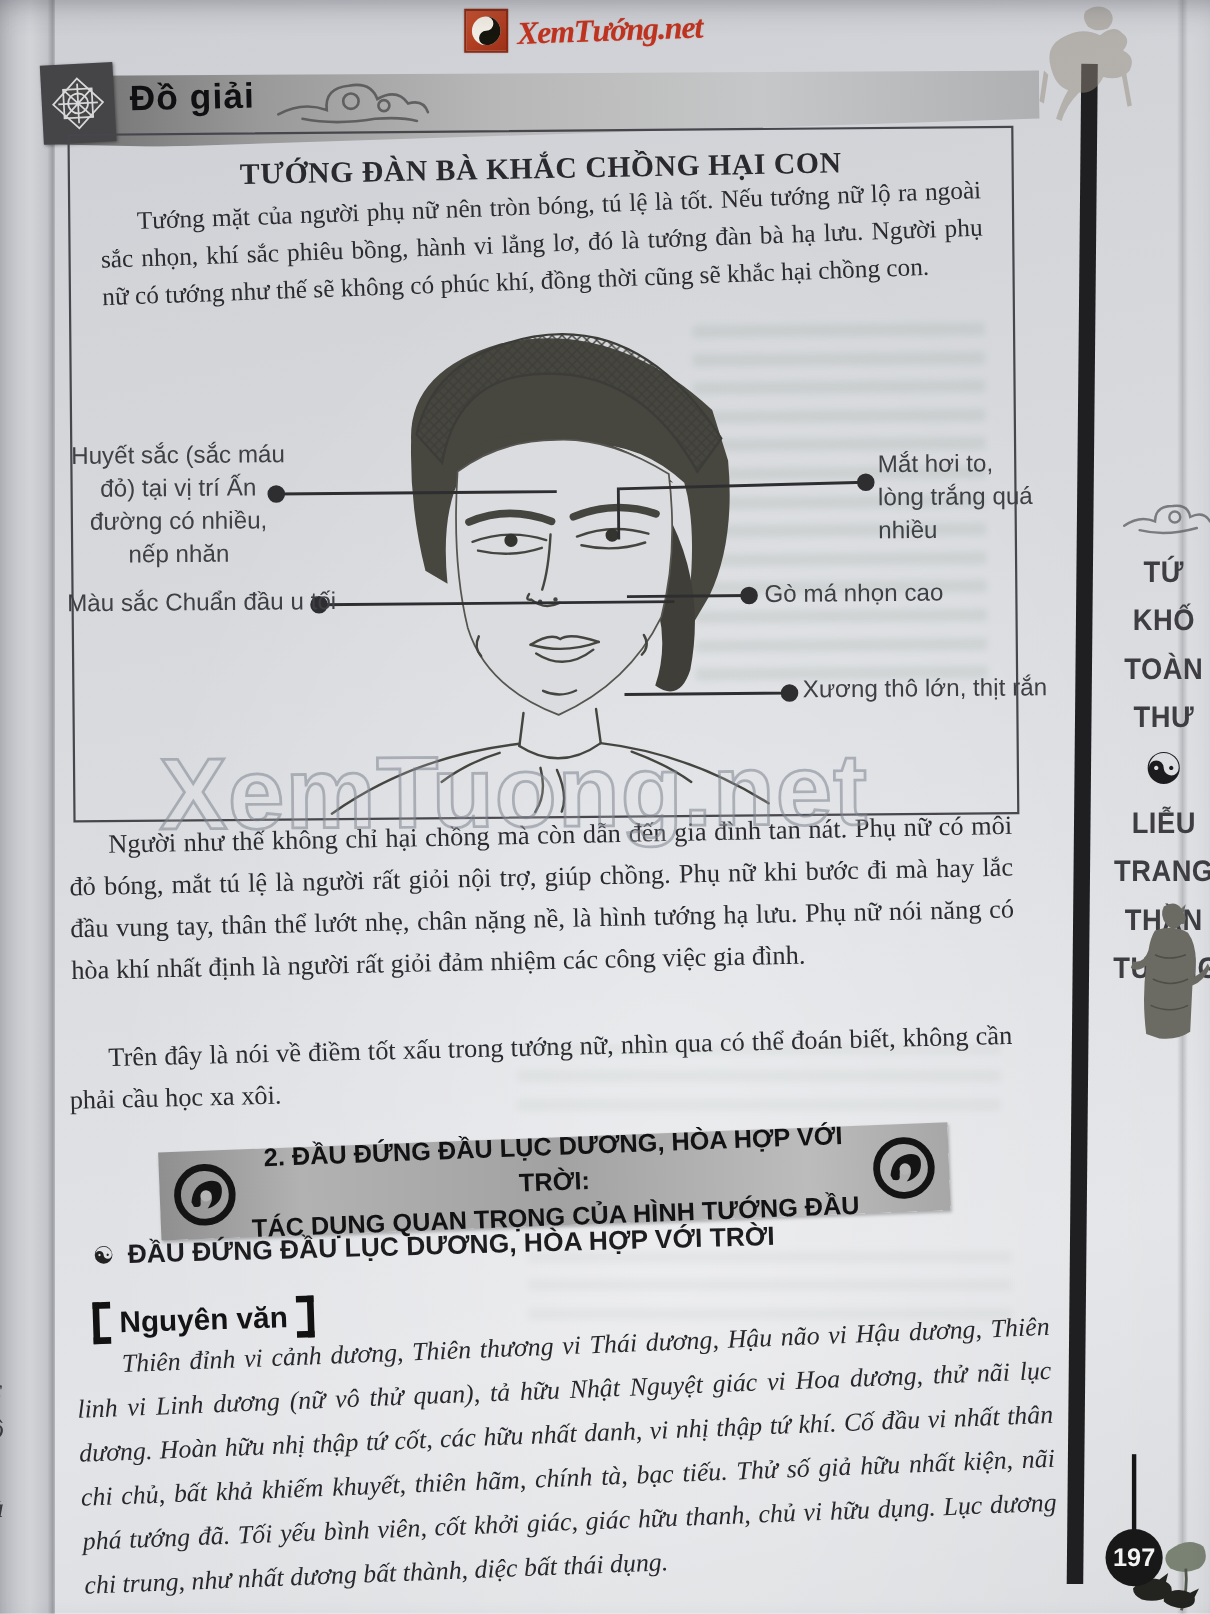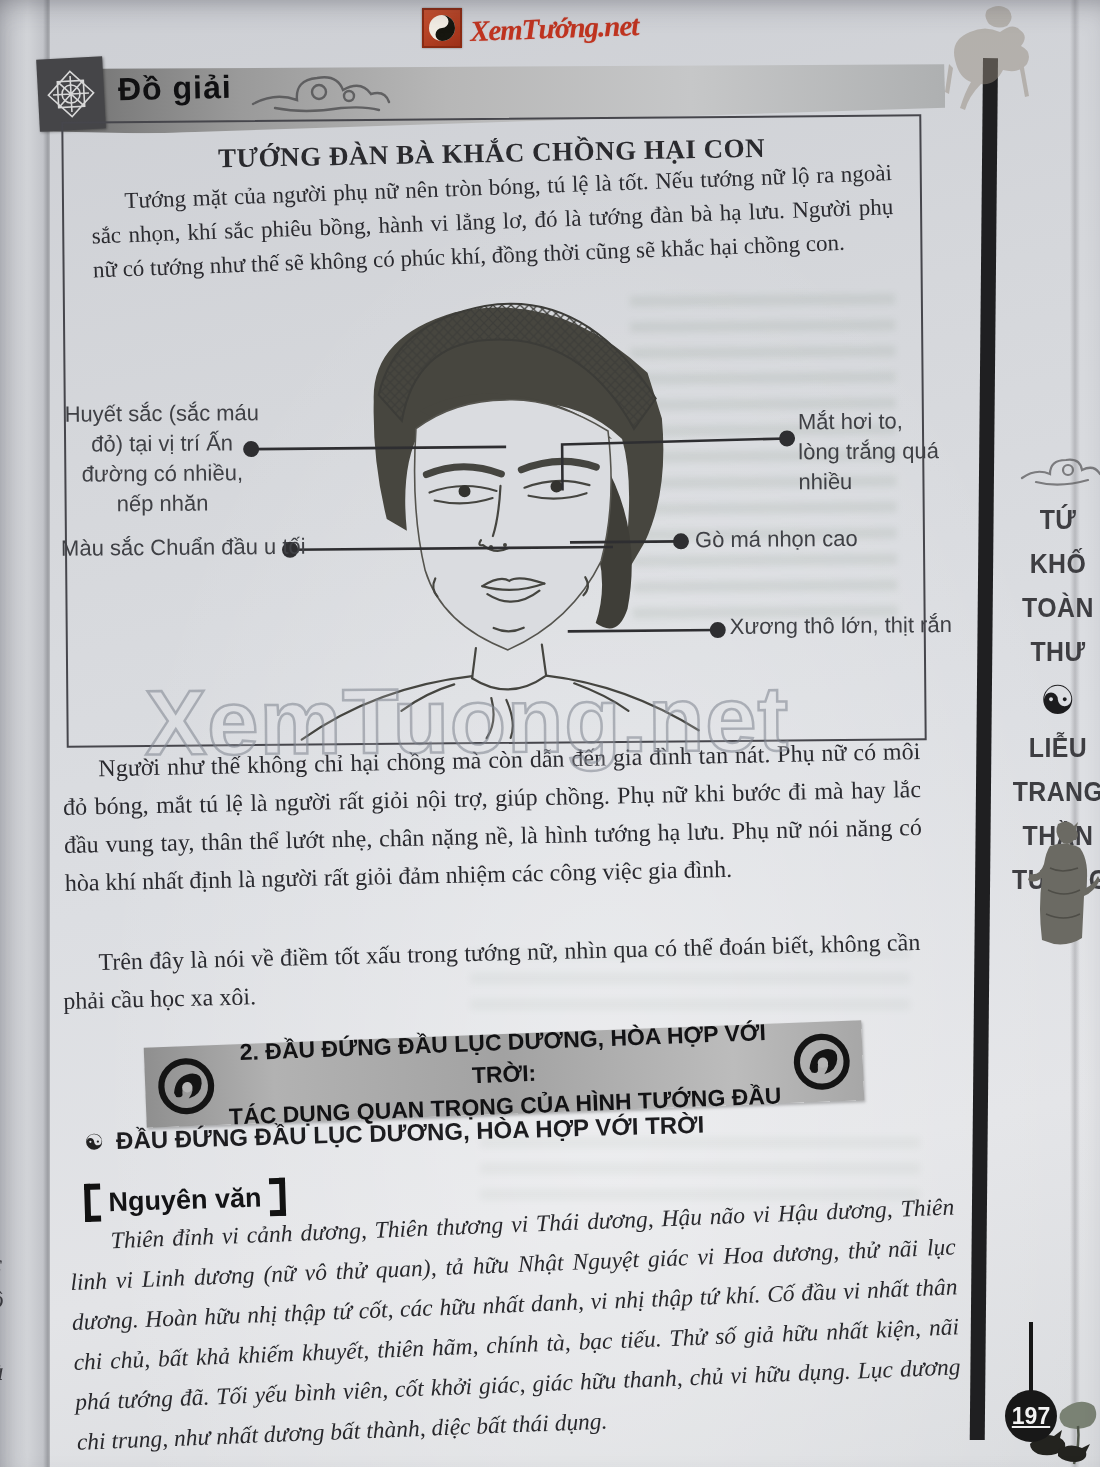--- a/index.html
+++ b/index.html
@@ -83,21 +83,21 @@
   .side-col{left:1012px;top:498px;width:100px;text-align:center;z-index:4;}
   .side-word{font:bold 27px "Liberation Sans",sans-serif;color:#3e3e42;line-height:44px;
     letter-spacing:.5px;transform:scaleX(.92);}
   .side-yy{font:40px "DejaVu Sans",sans-serif;color:#1c1c1e;line-height:52px;}
   .horse{left:925px;top:0;z-index:4;opacity:.8;}
   .cloud2{left:1018px;top:450px;z-index:4;opacity:.75;}
   .sage{left:1020px;top:818px;z-index:4;}
   .pn-line{left:1029px;top:1322px;width:4px;height:72px;background:#161616;z-index:4;}
   .pn-circle{left:1005px;top:1390px;width:52px;height:52px;border-radius:50%;background:#181818;
     color:#f3f3f3;display:flex;align-items:center;justify-content:center;
-    font:bold 23px "Liberation Sans",sans-serif;z-index:5;text-decoration:underline;}
+    font:bold 23px "Liberation Sans",sans-serif;z-index:5;}
   .birds{left:1028px;top:1392px;z-index:4;}
   .vignette{left:0;top:0;width:1100px;height:1467px;pointer-events:none;z-index:9;
     box-shadow:inset 0 18px 30px -18px rgba(60,60,70,.45), inset 18px 0 30px -22px rgba(60,60,70,.35);}
 </style>
 </head>
 <body>
 
 <div class="abs left-edge"></div>
 <div class="abs frag-col">
   <div>c</div>

